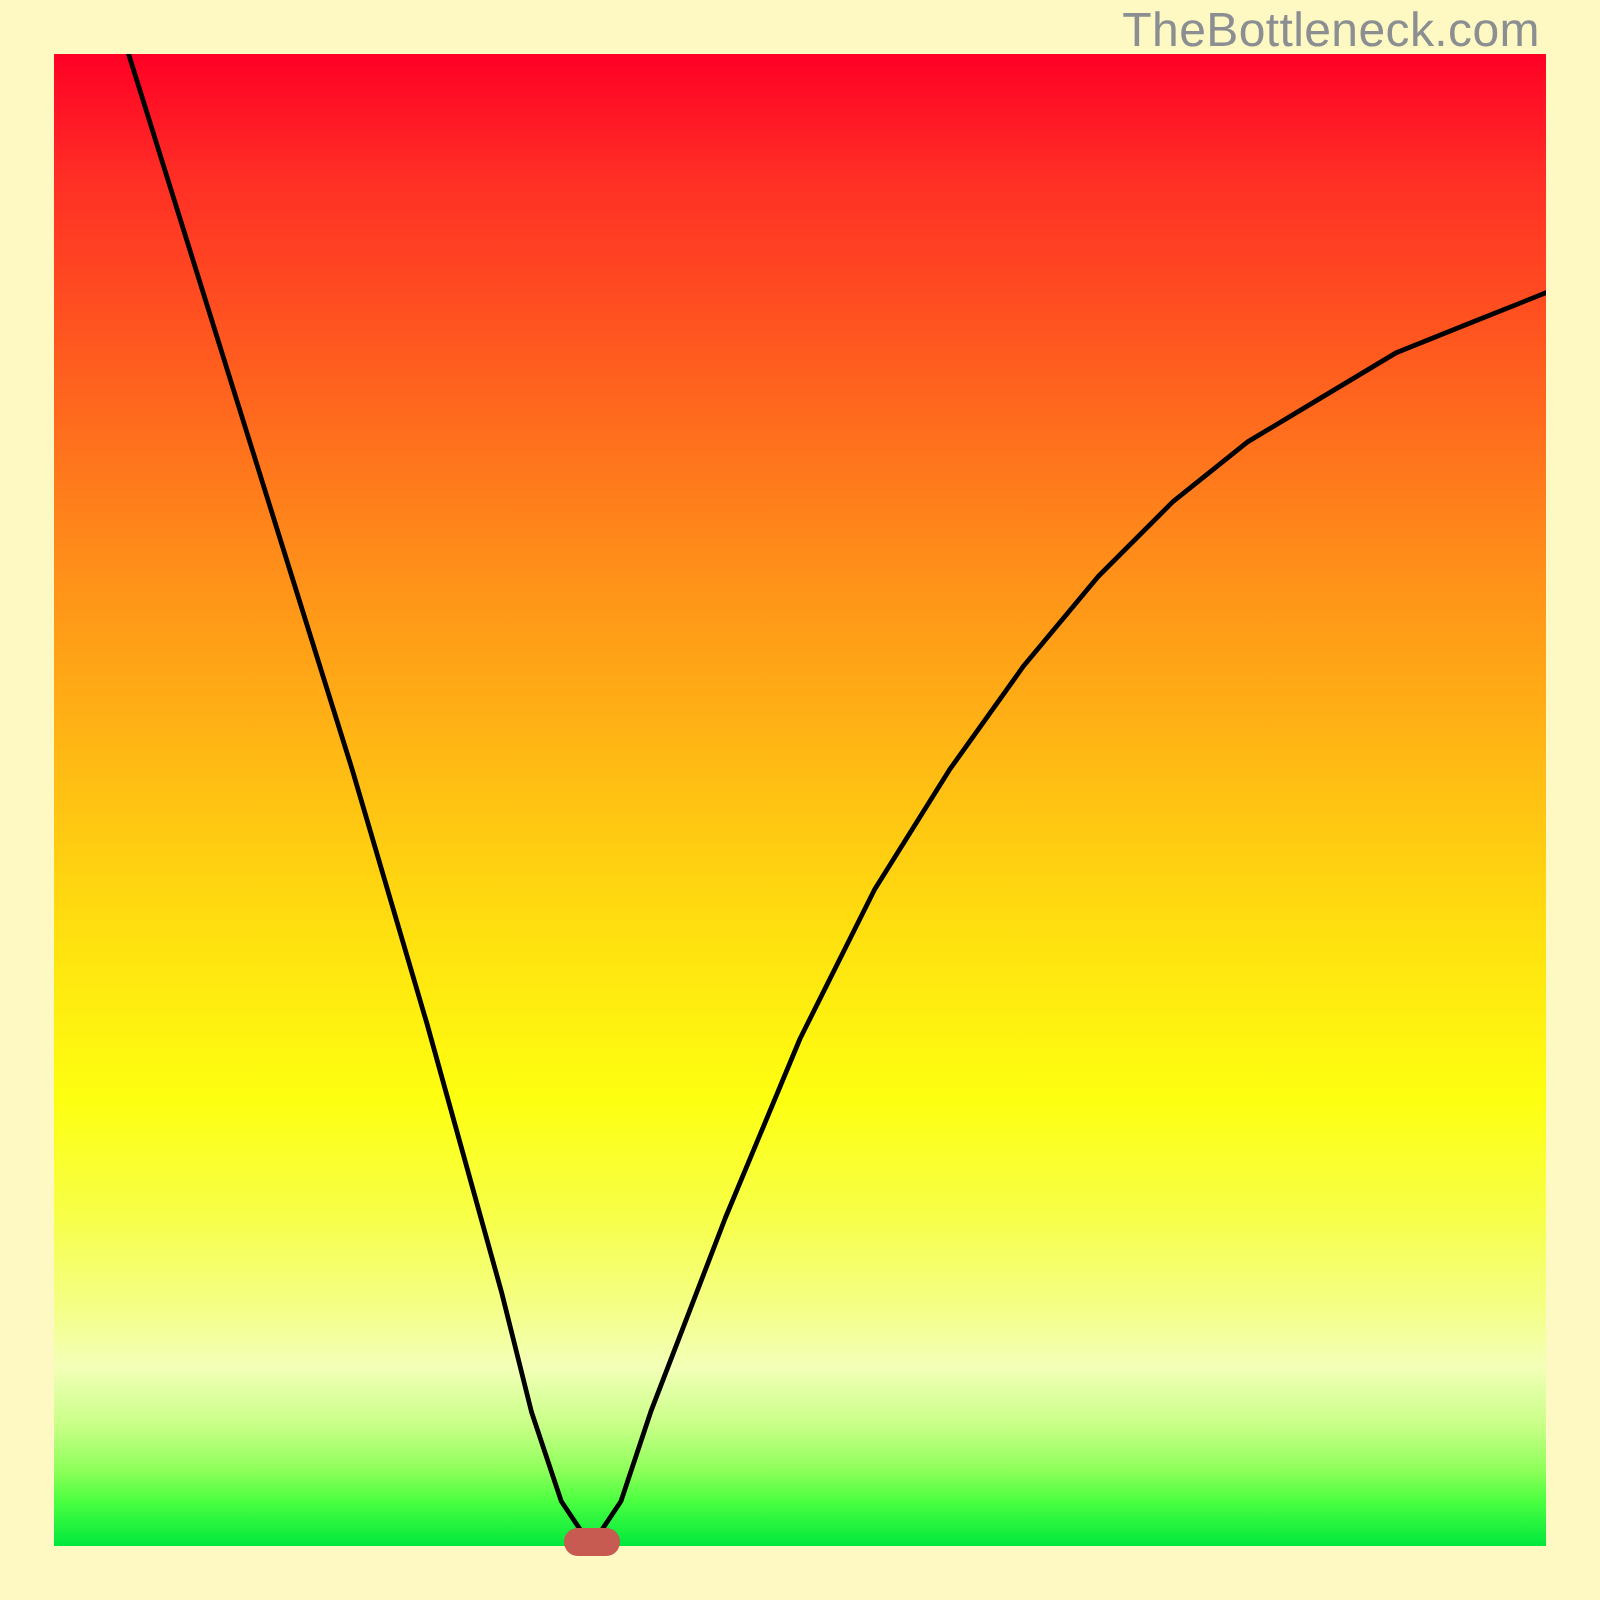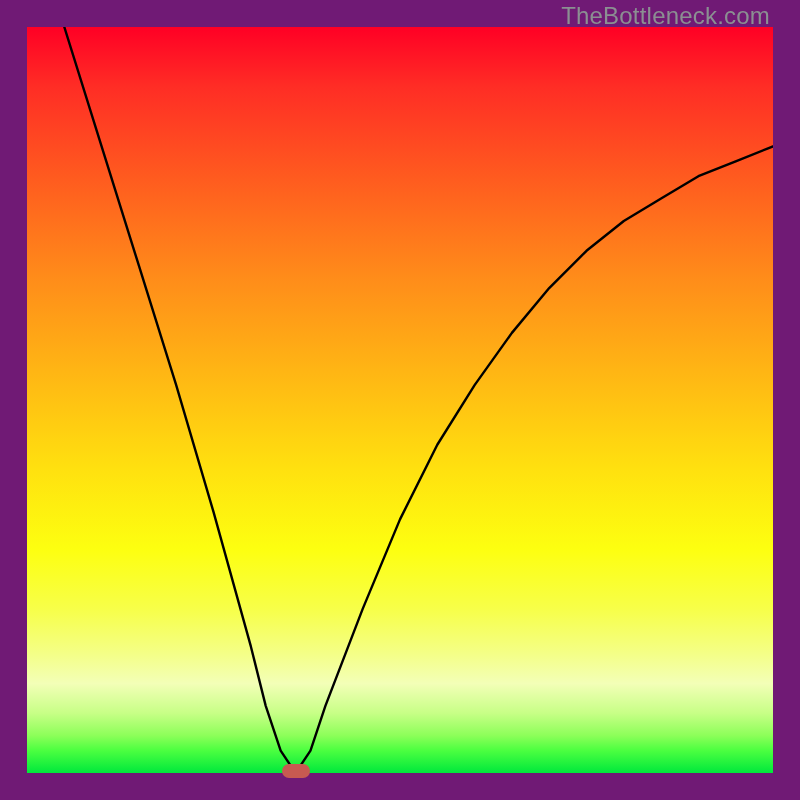--- a/index.html
+++ b/index.html
@@ -3,21 +3,21 @@
 <meta charset="utf-8">
 <style>
   * { margin: 0; padding: 0; box-sizing: border-box; }
   html, body { width: 800px; height: 800px; overflow: hidden; }
   body { font-family: Arial, Helvetica, sans-serif; background: #000; }
 
   .frame {
     position: relative;
     width: 800px;
     height: 800px;
-    background: #701a75;
+    background: #fef9c3;
   }
 
   .plot {
     position: absolute;
     left: 27px;
     top: 27px;
     width: 746px;
     height: 746px;
     background: linear-gradient(to bottom,
       #ff0025 0%,

